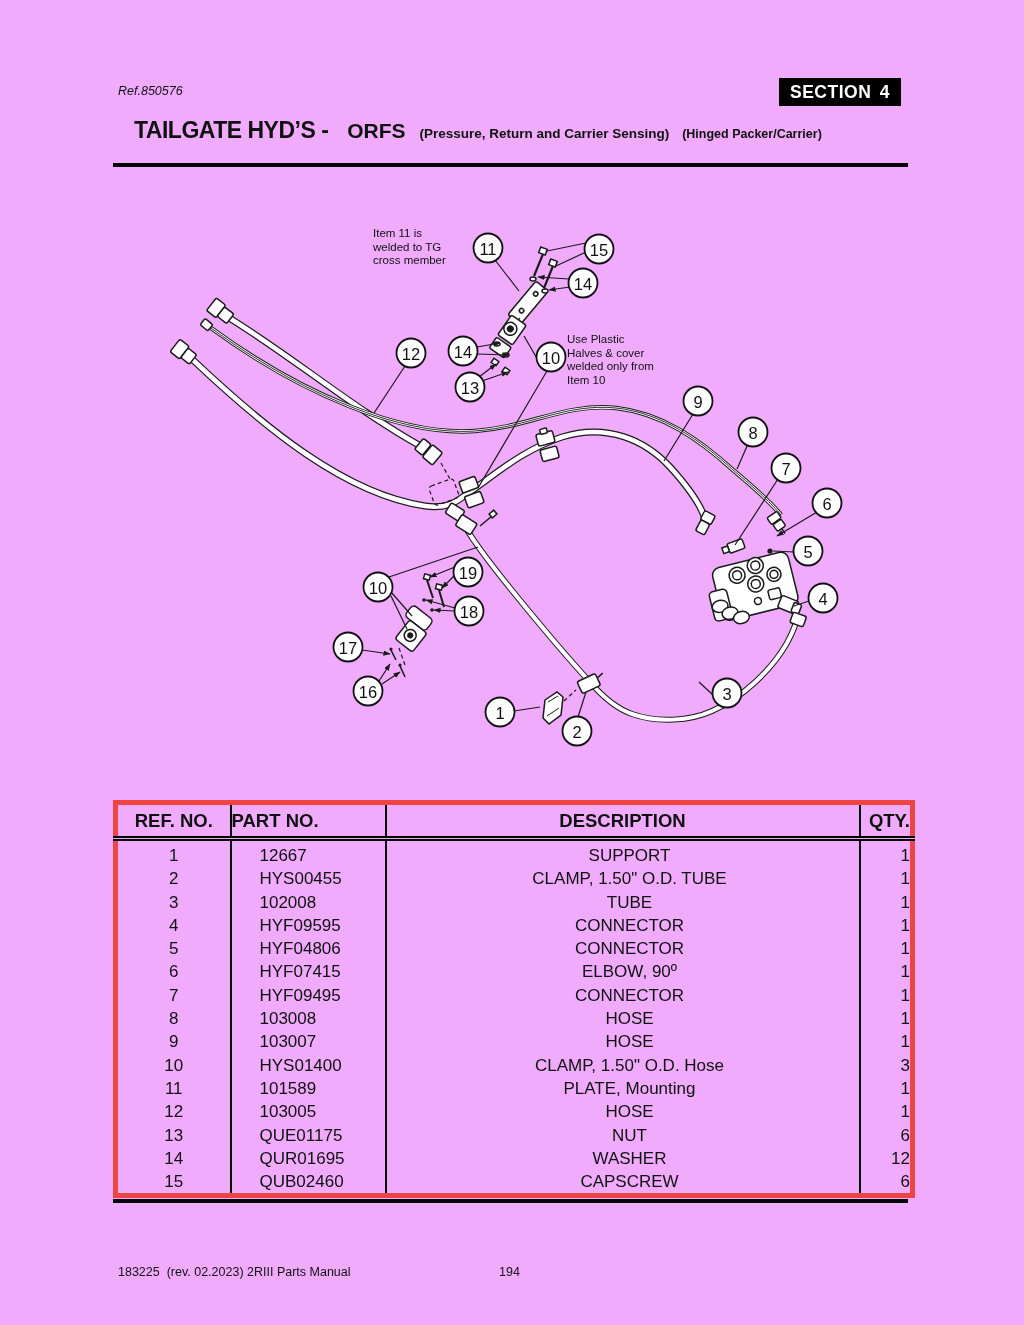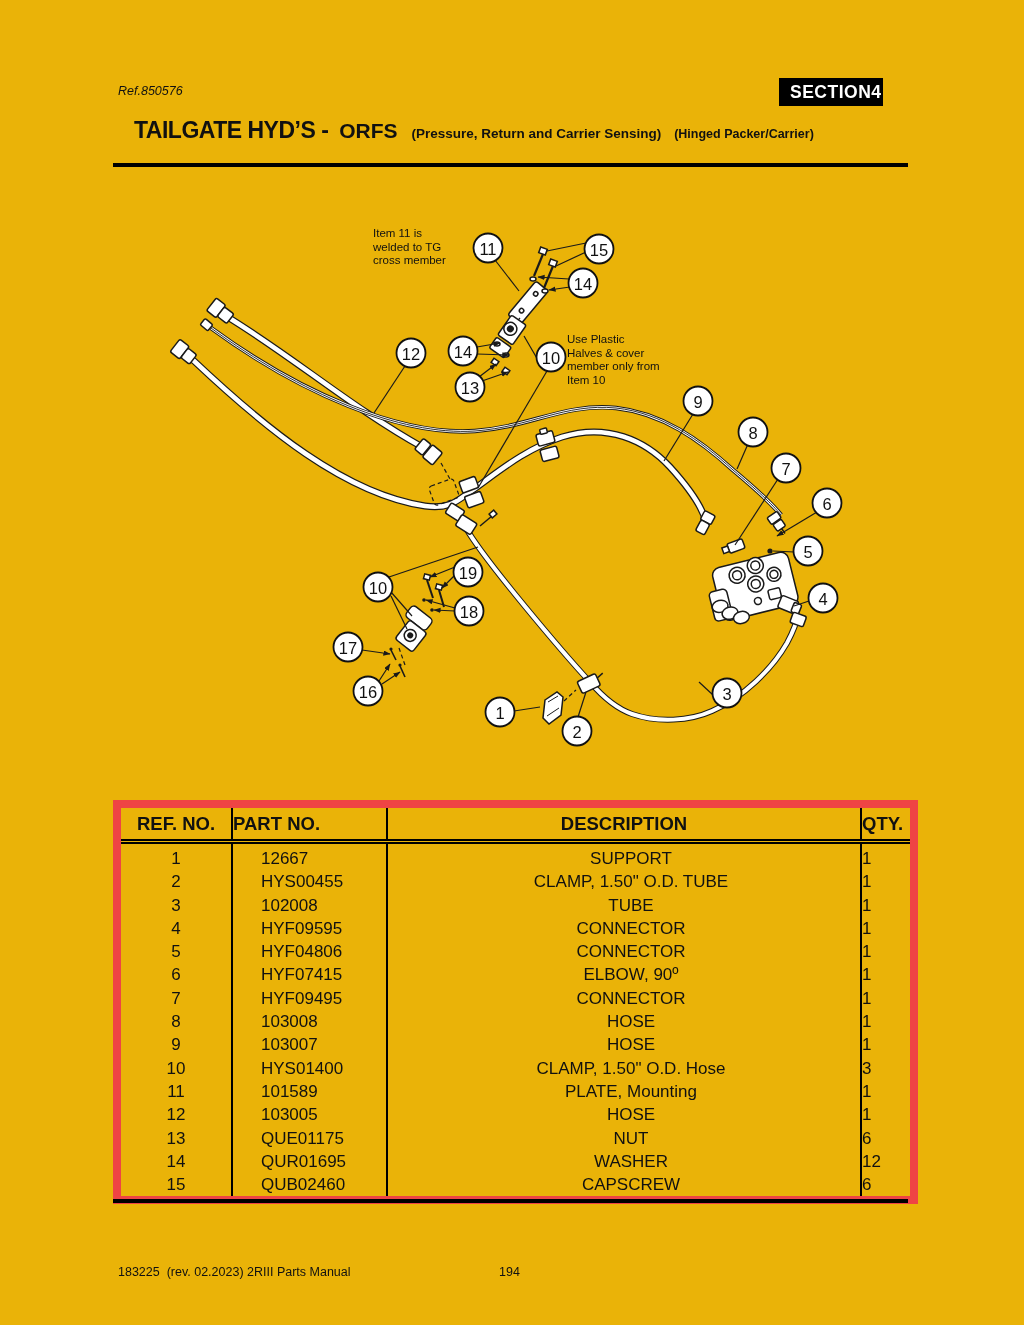--- a/index.html
+++ b/index.html
@@ -1,46 +1,46 @@
 <!DOCTYPE html>
 <html><head>
 <meta charset="utf-8">
 <style>
   html,body{margin:0;padding:0;background:#888;}
-  .page{position:relative;width:1024px;height:1325px;background:#eab308;margin:0 auto;
+  .page{position:relative;width:1024px;height:1325px;background:#f0abfc;margin:0 auto;
         font-family:"Liberation Sans",sans-serif;color:#111;overflow:hidden;}
   .ref{position:absolute;left:118px;top:84px;font-size:12.5px;font-style:italic;}
-  .section-box{position:absolute;left:779px;top:78px;width:104px;height:28px;background:#000;color:#fff;
+  .section-box{position:absolute;left:779px;top:78px;width:122px;height:28px;background:#000;color:#fff;
         display:flex;align-items:center;justify-content:space-between;padding:0 11px;box-sizing:border-box;
         font-size:17.5px;font-weight:bold;letter-spacing:.5px;}
   .title{position:absolute;left:134px;top:109px;margin:0;white-space:nowrap;font-weight:bold;}
   .title .t1{font-size:23px;letter-spacing:-.5px;}
-  .title .t2{font-size:21px;margin-left:2px;}
+  .title .t2{font-size:21px;margin-left:10px;}
   .title .t3{font-size:13.5px;margin-left:5px;}
   .title .t4{font-size:12.5px;margin-left:4px;}
   .rule{position:absolute;left:113px;width:795px;height:4px;background:#000;}
   .rule-top{top:163px;}
   .rule-bottom{top:1199px;}
   .diagram{position:absolute;left:0;top:180px;}
   .note{position:absolute;font-size:11.5px;line-height:13.5px;color:#111;}
   .note1{left:373px;top:227px;}
   .note2{left:567px;top:333px;}
   
   .parts{position:absolute;left:113px;top:800px;width:797px;border-collapse:collapse;table-layout:fixed;
-         border:8px solid #ef4444;}
+         border:5px solid #ef4444;}
   .parts th{font-size:18.5px;font-weight:bold;height:31px;border-bottom:5px double #000;padding:0;}
   .parts td{font-size:17px;line-height:23.3px;height:23.3px;padding:0;overflow:hidden;white-space:nowrap;}
   .parts th,.parts td{border-left:2px solid #000;}
   .parts th:first-child,.parts td:first-child{border-left:none;}
   .c-ref{width:115px;text-align:center;}
   .c-part{width:155px;text-align:left;}
   td.c-part{padding-left:28px;}
   .c-desc{width:474px;text-align:center;}
   td.c-desc{padding-left:14px;}
-  .c-qty{width:53px;text-align:left;}
+  .c-qty{width:53px;text-align:right;}
   tbody tr:first-child td{padding-top:3px;}
   .footer-left{position:absolute;left:118px;top:1265px;font-size:12.5px;white-space:pre;}
   .footer-page{position:absolute;left:499px;top:1265px;font-size:12.5px;}
   
   .ln{stroke:#1a1a1a;fill:none;}
   .wh{stroke:#ffffff;fill:none;}
   .part{fill:#ffffff;stroke:#1a1a1a;stroke-width:1.5;}
   .ld{stroke:#1a1a1a;stroke-width:1.2;}
   .dsh{stroke:#1a1a1a;stroke-width:1.2;fill:none;stroke-dasharray:4 3;}
   .co{fill:#fff;stroke:#111;stroke-width:1.8;}
@@ -336,21 +336,21 @@
   </svg>
 
   <div class="note note1">
       <div>Item 11 is</div>
       <div>welded to TG</div>
       <div>cross member</div>
     </div>
   <div class="note note2">
       <div>Use Plastic</div>
       <div>Halves &amp; cover</div>
-      <div>member only from</div>
+      <div>welded only from</div>
       <div>Item 10</div>
     </div>
 
   <table class="parts">
     <colgroup>
         <col style="width:115px">
         <col style="width:155px">
         <col style="width:474px">
         <col style="width:53px">
       </colgroup>

